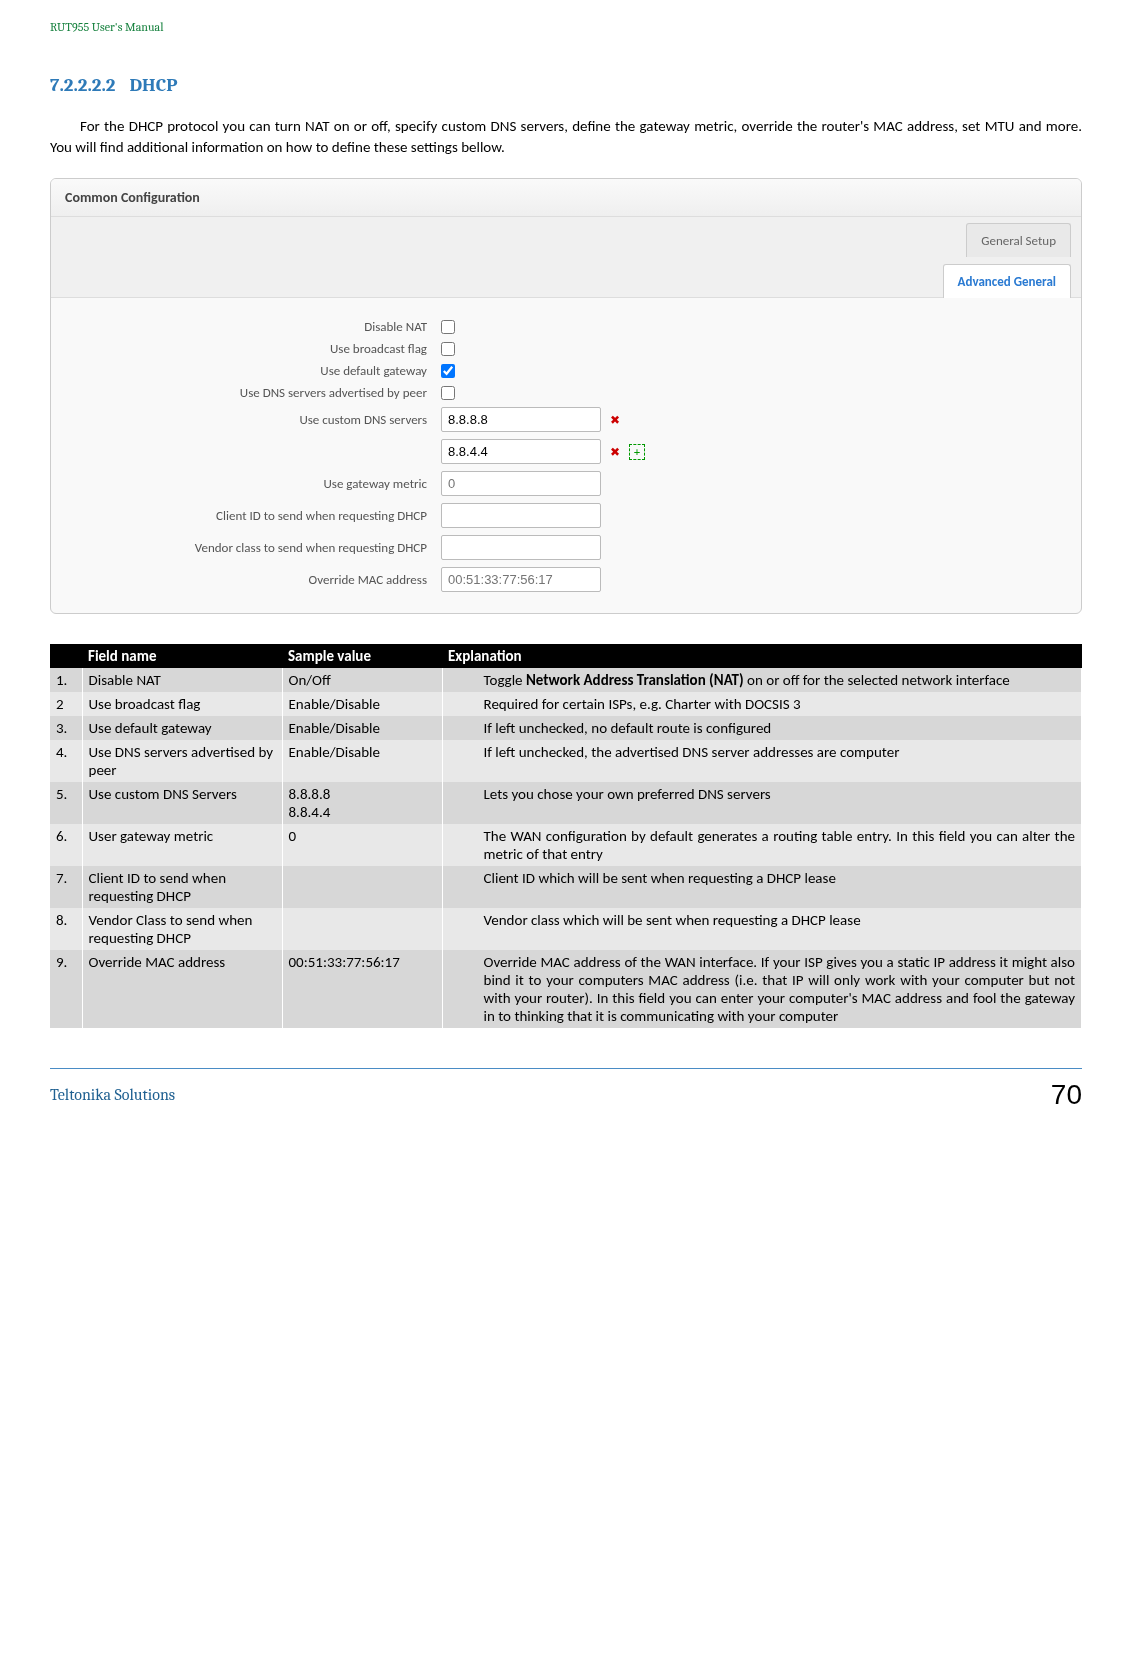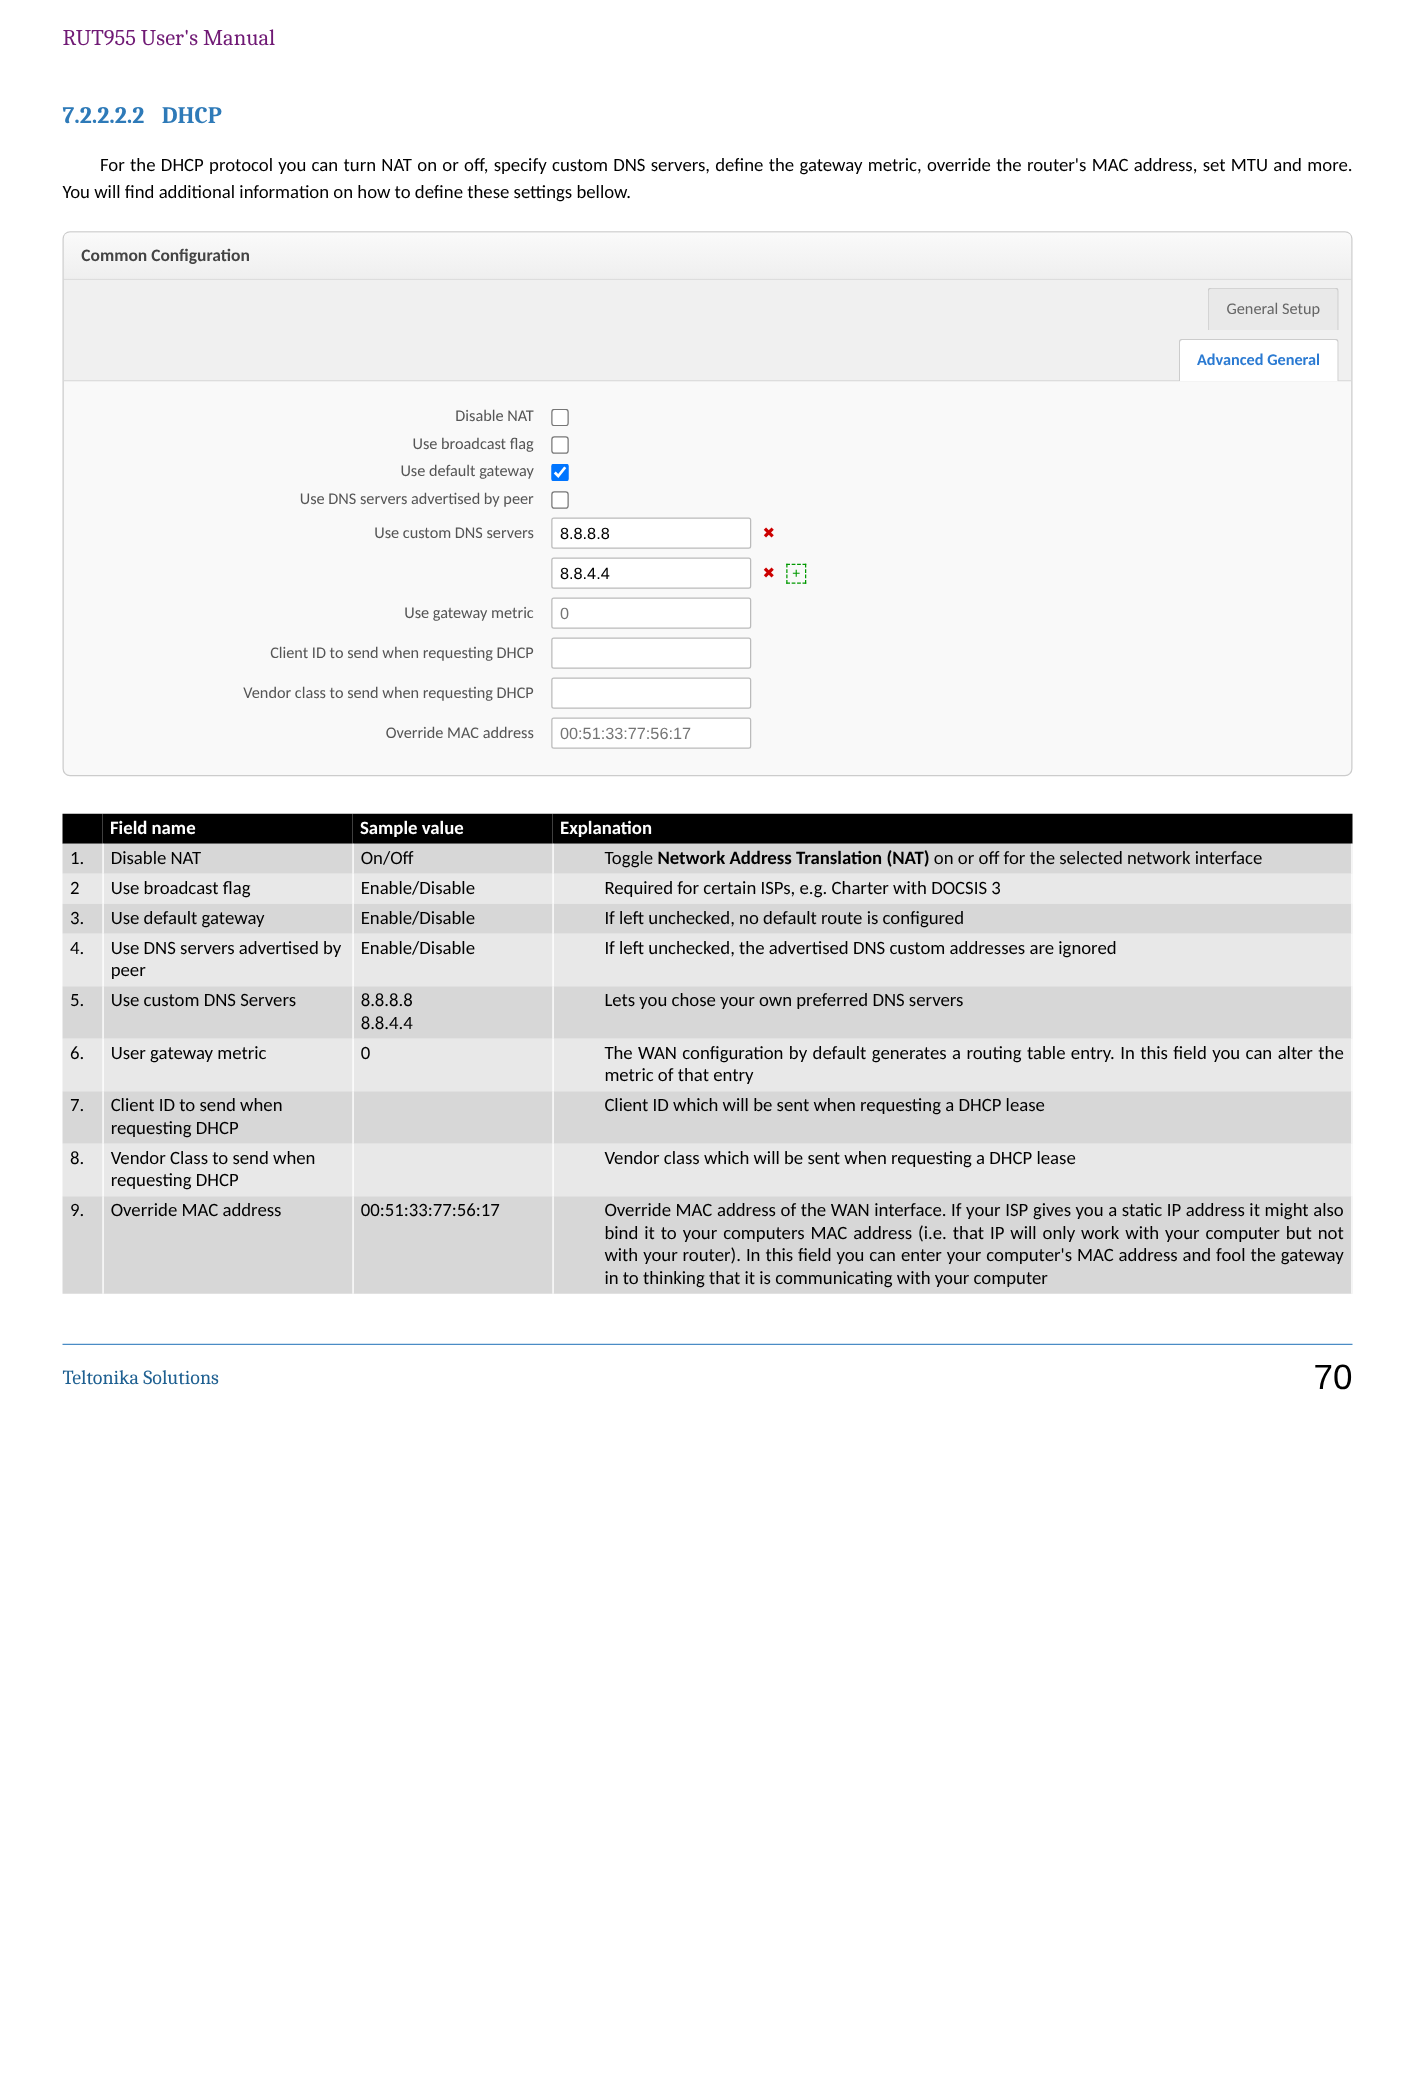--- a/index.html
+++ b/index.html
@@ -1,17 +1,17 @@
 <!DOCTYPE html>
 <html><head>
 <meta charset="utf-8">
 <style>
 * { margin: 0; padding: 0; box-sizing: border-box; }
 body { font-family: Calibri, Arial, sans-serif; background: #fff; width: 1132px; margin: 0 auto; padding: 20px 50px; font-size: 15px; color: #000; }
-.header-title { color: #701a75; font-family: Cambria, Georgia, serif; font-size: 18px; margin-bottom: 40px; }
+.header-title { color: #15803d; font-family: Cambria, Georgia, serif; font-size: 12px; margin-bottom: 40px; }
 .section-heading { color: #2e7ab8; font-family: Cambria, Georgia, serif; font-size: 19px; font-weight: bold; margin-bottom: 20px; }
 .section-heading .num { margin-right: 14px; }
 .intro { text-align: justify; margin-bottom: 20px; line-height: 1.4; }
 .intro-indent { text-indent: 30px; }
 .config-panel { border: 1px solid #ccc; border-radius: 6px; background: #f9f9f9; margin-bottom: 30px; overflow: hidden; }
 .panel-title { background: linear-gradient(#fafafa,#efefef); padding: 10px 14px; font-weight: bold; color: #444; font-size: 14px; border-bottom: 1px solid #ddd; }
 .tabs { display: flex; align-items: flex-end; padding: 0 8px; background: #f0f0f0; border-bottom: 1px solid #ddd; flex-direction: column; }
 .tab { padding: 9px 14px; font-size: 13px; color: #666; background: #e9e9e9; border: 1px solid #ccc; border-bottom: none; margin-right: 2px; margin-top: 6px; border-radius: 3px 3px 0 0; cursor: pointer; }
 .tab.active { background: #fff; color: #2a7ad2; font-weight: bold; position: relative; top: 1px; }
 .form-rows { padding: 14px 10px; }
@@ -156,21 +156,21 @@
       <tr class="odd">
         <td class="col-num">3.</td>
         <td class="col-field">Use default gateway</td>
         <td class="col-sample" style="white-space: pre-line;">Enable/Disable</td>
         <td class="explanation">If left unchecked, no default route is configured</td>
       </tr>
       <tr class="even">
         <td class="col-num">4.</td>
         <td class="col-field">Use DNS servers advertised by peer</td>
         <td class="col-sample" style="white-space: pre-line;">Enable/Disable</td>
-        <td class="explanation">If left unchecked, the advertised DNS custom addresses are ignored</td>
+        <td class="explanation">If left unchecked, the advertised DNS server addresses are computer</td>
       </tr>
       <tr class="odd">
         <td class="col-num">5.</td>
         <td class="col-field">Use custom DNS Servers</td>
         <td class="col-sample" style="white-space: pre-line;">8.8.8.8
 8.8.4.4</td>
         <td class="explanation">Lets you chose your own preferred DNS servers</td>
       </tr>
       <tr class="even">
         <td class="col-num">6.</td>

